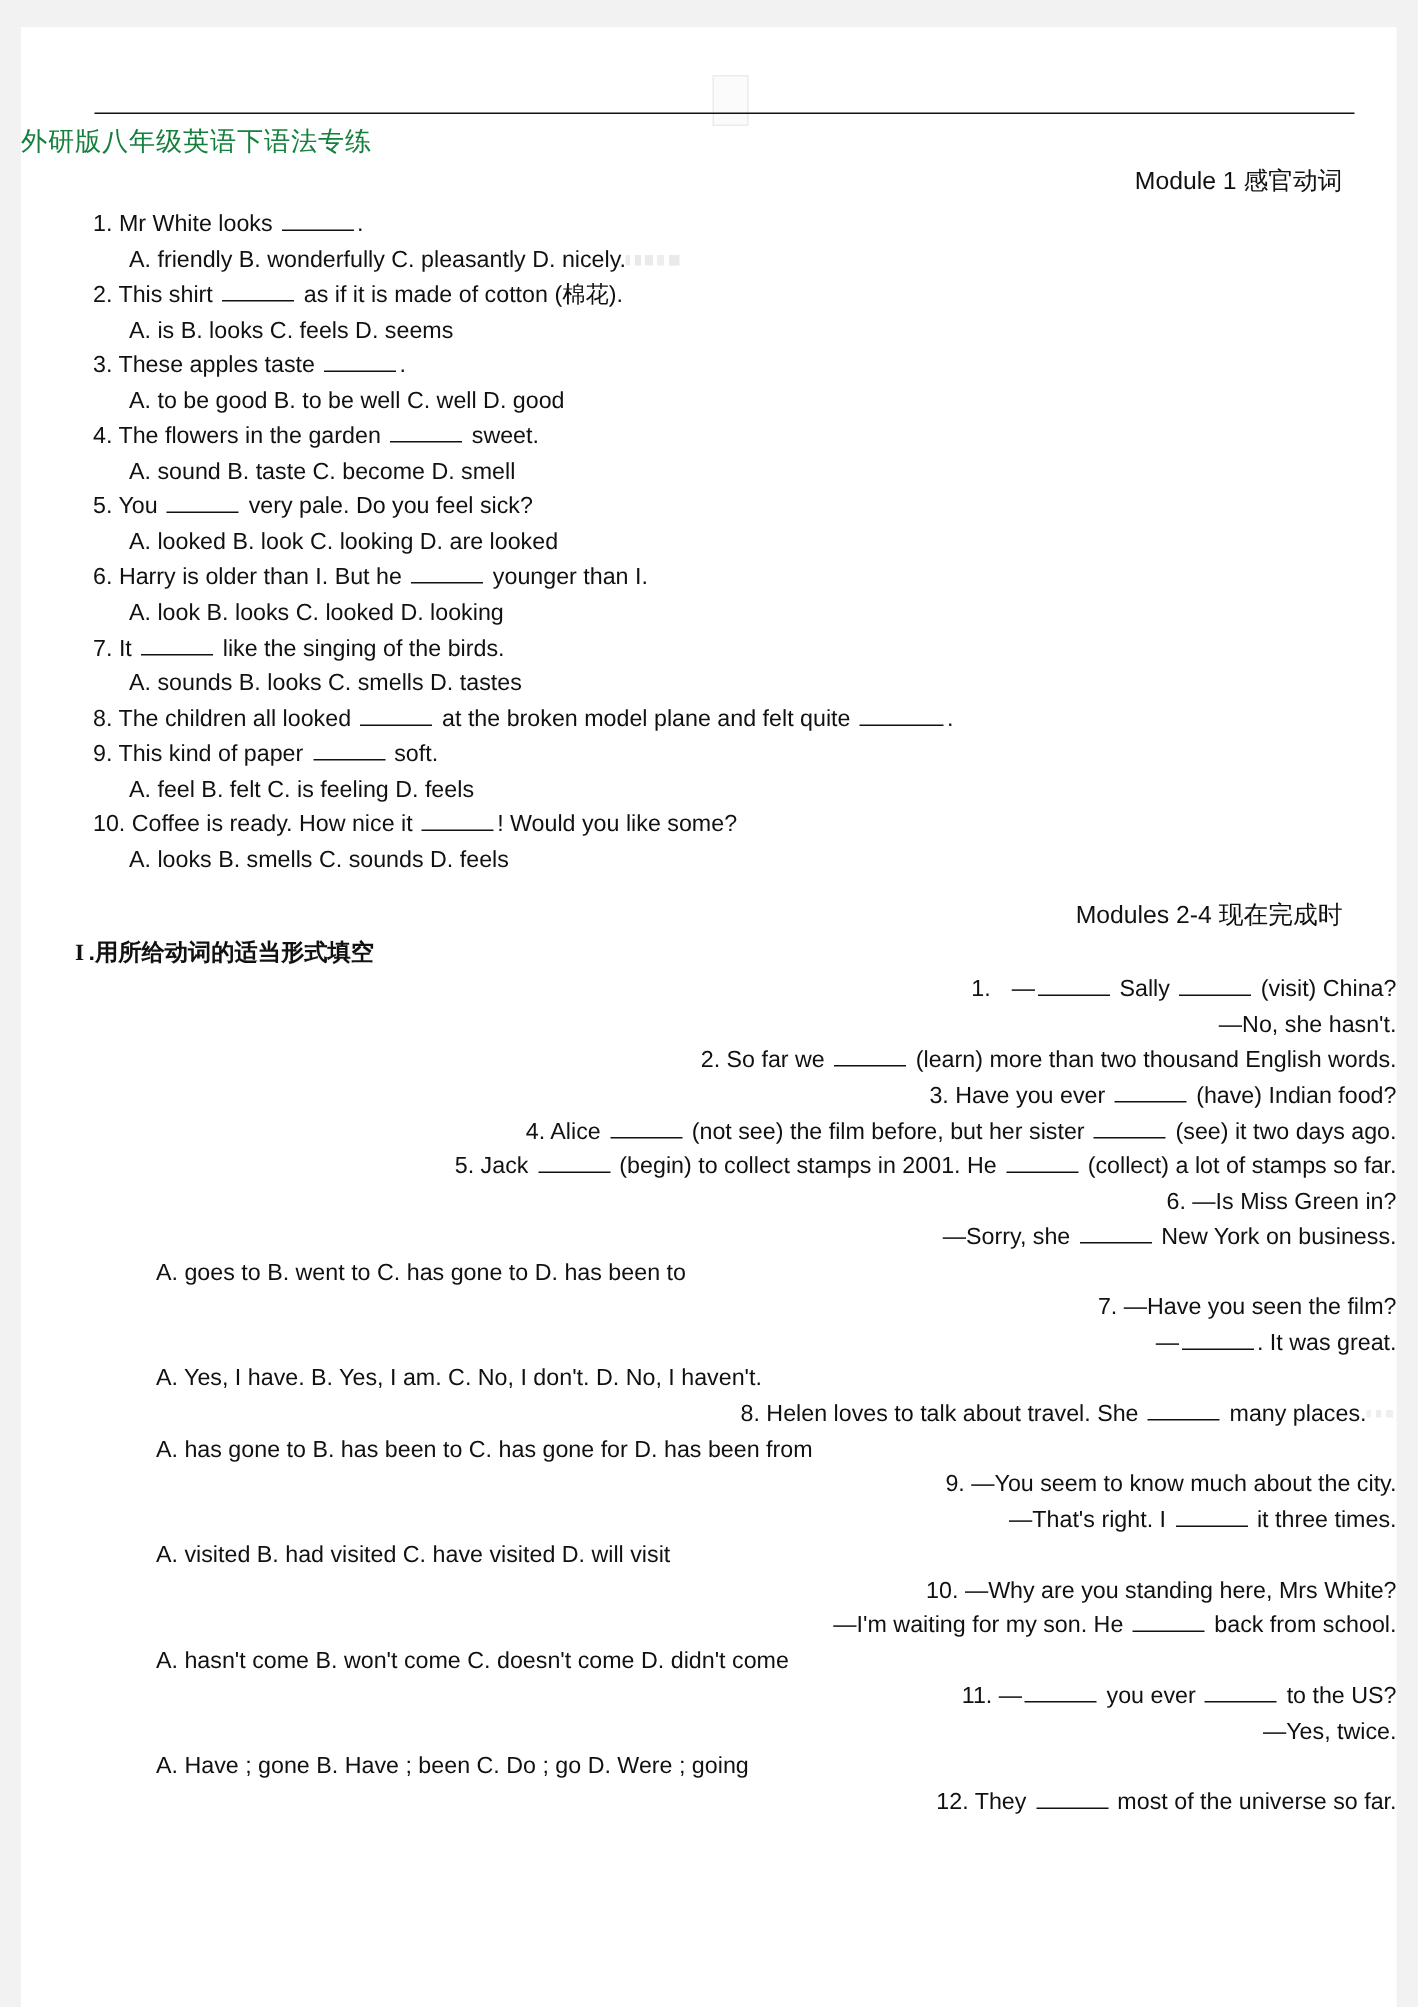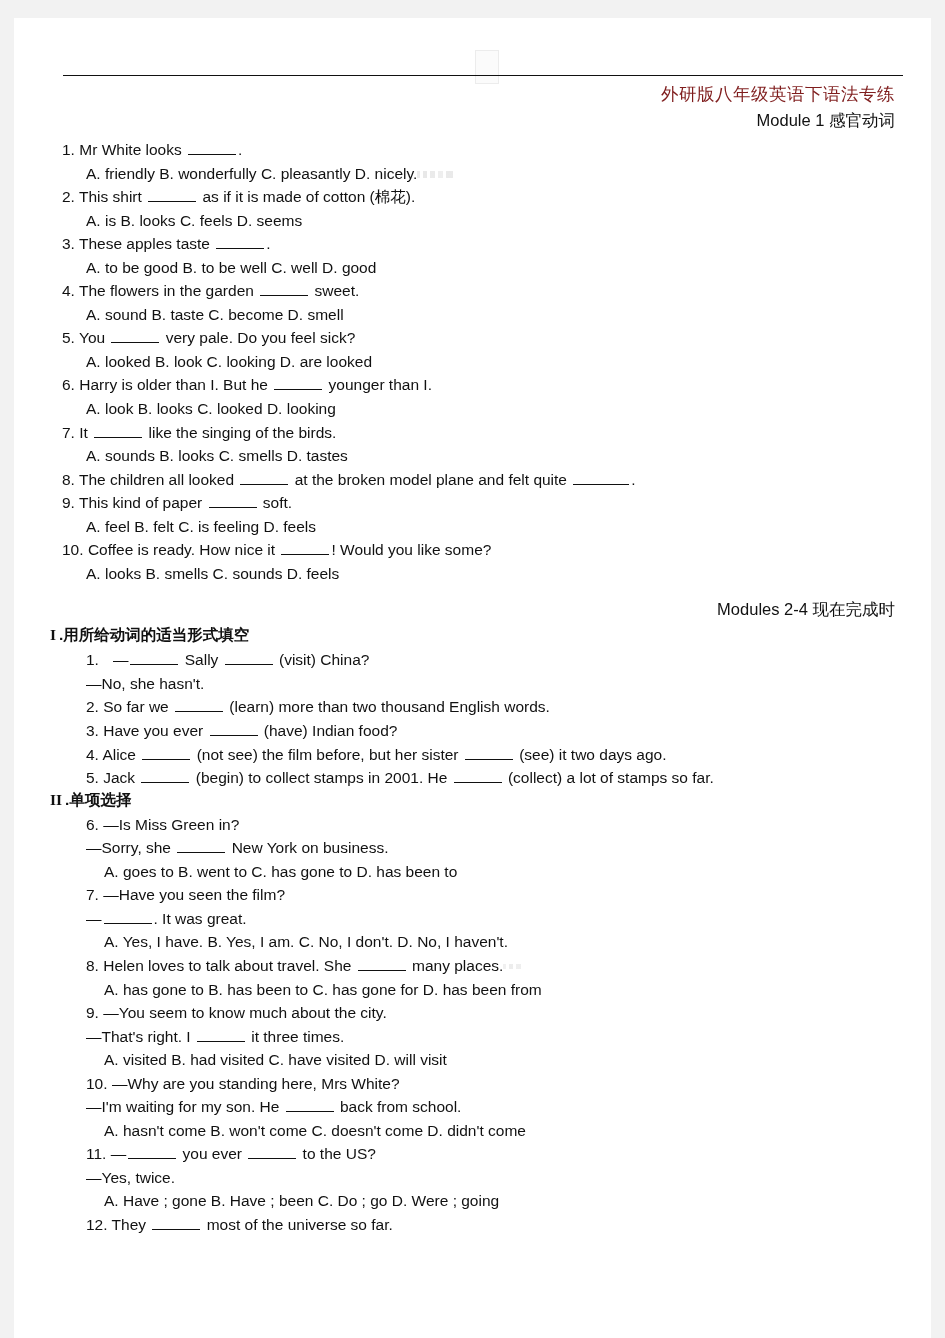--- a/index.html
+++ b/index.html
@@ -43,23 +43,23 @@
   }
   .content {
     position: absolute;
     left: 0;
     top: 0;
     width: 917px;
     padding-top: 64px;
     z-index: 3;
   }
   .doc-title {
-    text-align: right;
+    text-align: left;
     font-size: 17.5px;
-    color: #7f1d1d;
+    color: #15803d;
     letter-spacing: 0.5px;
     margin: 0 0 4px 0;
     padding-right: 36px;
   }
   .section-head {
     text-align: right;
     font-size: 16.5px;
     color: #111;
     margin: 0 0 6px 0;
     padding-right: 36px;
@@ -82,20 +82,21 @@
   .q {
     font-size: 15.5px;
     color: #111;
     line-height: 1.52;
     margin: 0;
     padding-left: 48px;
     white-space: nowrap;
   }
   .q.indent-2 {
     padding-left: 72px;
+    text-align: right;
   }
   .opts {
     font-size: 15.5px;
     color: #111;
     line-height: 1.52;
     margin: 0;
     padding-left: 72px;
     white-space: nowrap;
   }
   .opts.indent-2 {
@@ -182,21 +183,20 @@
     <div class="q indent-2">—No,  she  hasn't.</div>
 
     <div class="q indent-2"><span>2.</span> <span>So  far  we</span> <span class="blank"></span> <span>(learn)  more  than  two  thousand  English  words.</span></div>
 
     <div class="q indent-2"><span>3.</span> <span>Have  you  ever</span> <span class="blank"></span> <span>(have)  Indian  food?</span></div>
 
     <div class="q indent-2"><span>4.</span> <span>Alice</span> <span class="blank"></span> <span>(not see)  the  film  before,  but  her  sister</span> <span class="blank"></span> <span>(see)  it  two  days  ago.</span></div>
 
     <div class="q indent-2"><span>5.</span> <span>Jack</span> <span class="blank"></span> <span>(begin)  to  collect  stamps  in  2001.  He</span> <span class="blank"></span> <span>(collect)  a  lot  of  stamps  so  far.</span></div>
 
-    <div class="roman-head"><span class="rn">II</span><span>.单项选择</span></div>
 
     <div class="q indent-2"><span>6.</span> <span>—Is  Miss  Green  in?</span></div>
     <div class="q indent-2"><span>—Sorry,  she</span> <span class="blank"></span> <span>New  York  on  business.</span></div>
     <div class="opts indent-2">A. goes to   B. went to    C. has gone to   D. has been to</div>
 
     <div class="q indent-2"><span>7.</span> <span>—Have  you  seen  the  film?</span></div>
     <div class="q indent-2"><span>—</span><span class="blank"></span><span>.  It  was  great.</span></div>
     <div class="opts indent-2">A. Yes, I have.    B. Yes, I am.    C. No, I don't.    D. No, I haven't.</div>
 
     <div class="q indent-2"><span>8.</span> <span>Helen  loves  to  talk  about  travel.  She</span> <span class="blank"></span> <span>many  places.</span><span class="artifact tiny"></span></div>

